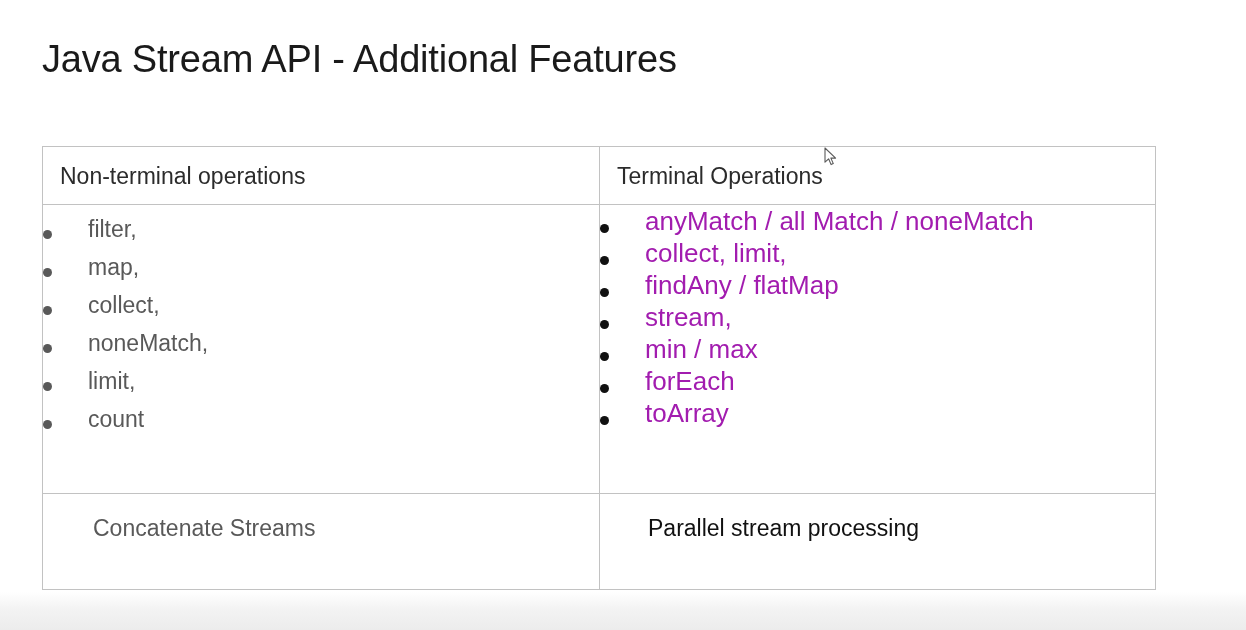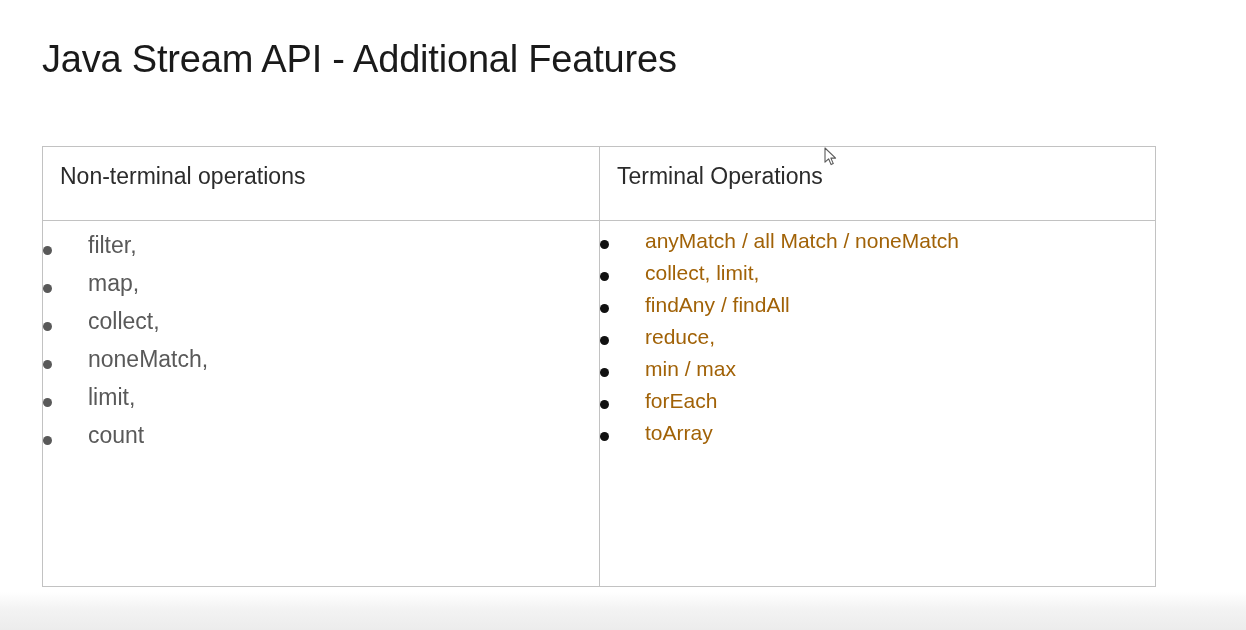--- a/index.html
+++ b/index.html
@@ -119,22 +119,22 @@
     margin-right: 36px;
   }
 
   
   .list-right {
     padding-top: 20px;
     padding-left: 36px;
   }
   .list-right li {
     height: 32px;
-    color: #a16207;
-    font-size: 21px;
+    color: #a21caf;
+    font-size: 26px;
   }
   .list-right .bullet {
     background: #111111;
     margin-right: 36px;
   }
 
   
   .footer-cell {
     height: 95px;
   }
@@ -218,42 +218,50 @@
             <li>
               <span class="bullet"></span>
               <span>anyMatch / all Match / noneMatch</span>
             </li>
             <li>
               <span class="bullet"></span>
               <span>collect, limit,</span>
             </li>
             <li>
               <span class="bullet"></span>
-              <span>findAny / findAll</span>
-            </li>
-            <li>
-              <span class="bullet"></span>
-              <span>reduce,</span>
+              <span>findAny / flatMap</span>
+            </li>
+            <li>
+              <span class="bullet"></span>
+              <span>stream,</span>
             </li>
             <li>
               <span class="bullet"></span>
               <span>min / max</span>
             </li>
             <li>
               <span class="bullet"></span>
               <span>forEach</span>
             </li>
             <li>
               <span class="bullet"></span>
               <span>toArray</span>
             </li>
           </ul>
         </td>
       </tr>
 
+      <tr>
+        <td class="footer-cell">
+          <div class="footer-text footer-left">Concatenate Streams</div>
+        </td>
+        <td class="footer-cell">
+          <div class="footer-text footer-right">Parallel stream processing</div>
+        </td>
+      </tr>
     </tbody>
   </table>
 
   <div id="bottom-fade"></div>
 
   <div id="mouse-cursor">
     <svg width="14" height="20" viewBox="0 0 14 20">
       <path d="M1,1 L1,15.2 L4.6,11.8 L7.1,17.6 L9.3,16.6 L6.9,11.1 L11.6,11.1 Z" fill="#ffffff" stroke="#5a5a5a" stroke-width="1.1" stroke-linejoin="round"></path>
     </svg>
   </div>

